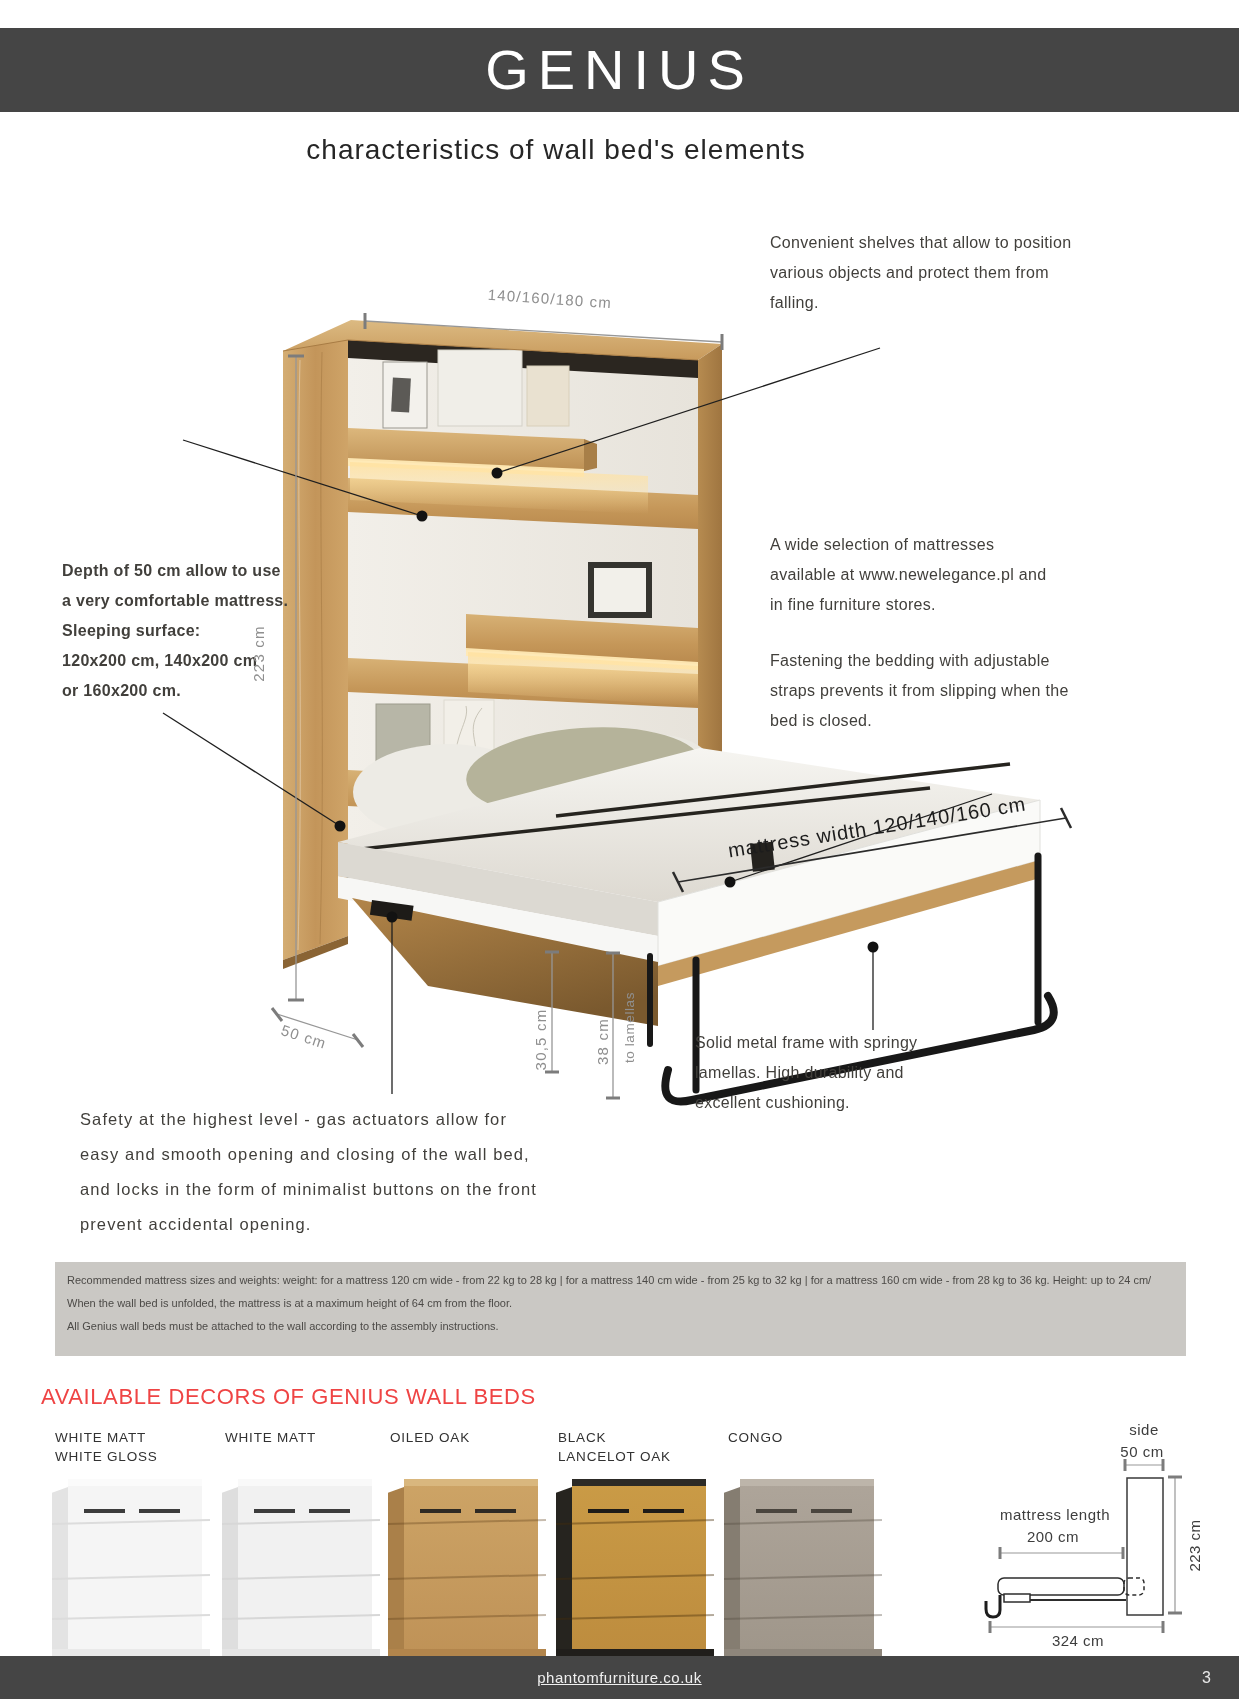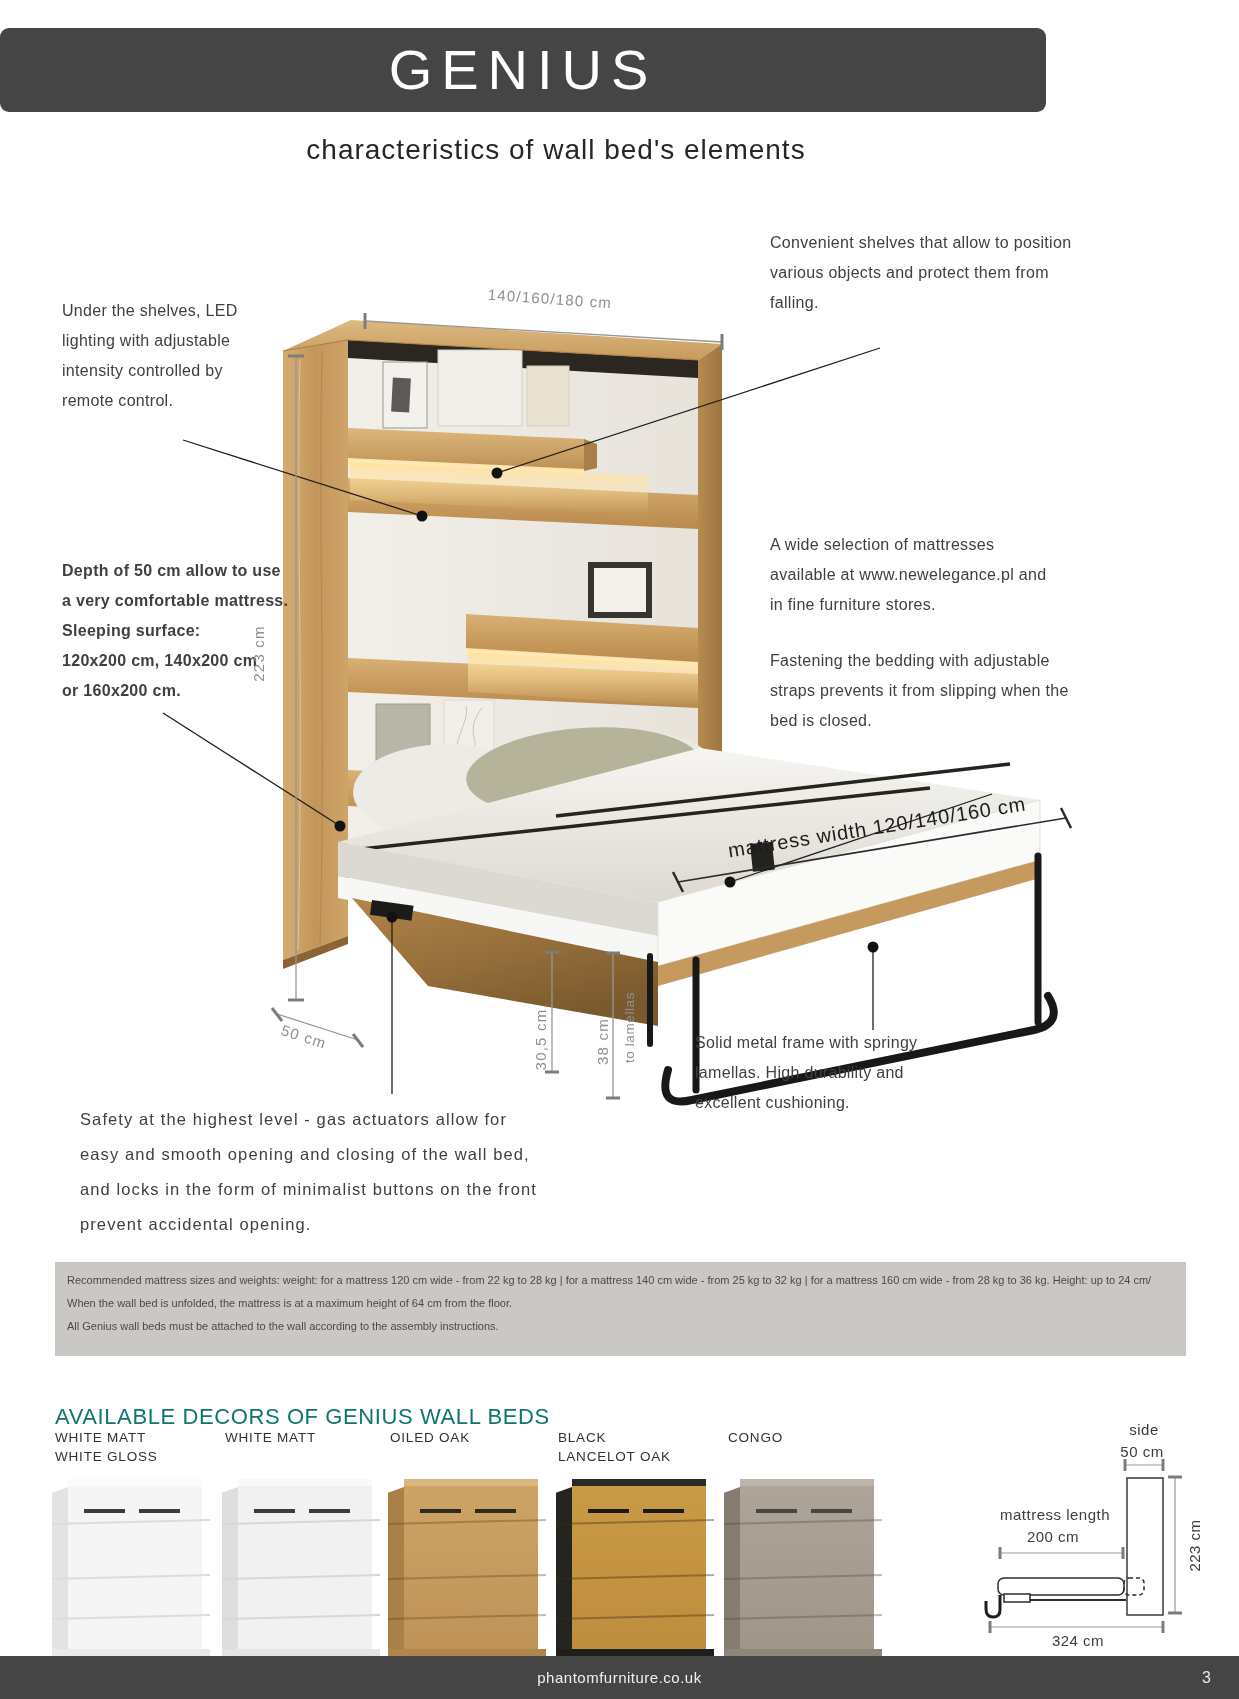--- a/index.html
+++ b/index.html
@@ -1,19 +1,19 @@
 <!DOCTYPE html>
 <html><head>
 <meta charset="utf-8">
 <style>
   html,body{margin:0;padding:0;background:#ffffff;}
   .page{position:relative;width:1239px;height:1699px;margin:0 auto;background:#ffffff;
         overflow:hidden;font-family:"Liberation Sans",sans-serif;}
   
-  .header-bar{position:absolute;left:0;top:28px;width:1046px;height:84px;background:#454545;border-radius:9px;}
+  .header-bar{position:absolute;left:0;top:28px;width:1239px;height:84px;background:#454545;}
   .header-title{width:100%;text-align:center;line-height:84px;font-size:56px;font-weight:300;
         color:#ffffff;letter-spacing:9px;}
   .subtitle{position:absolute;left:0;top:134px;width:1112px;text-align:center;font-size:28px;
         color:#262626;letter-spacing:1px;}
   
   .note{position:absolute;font-size:16px;line-height:30px;color:#413f3b;letter-spacing:0.3px;
         white-space:pre-line;}
   #note-led{left:62px;top:296px;width:230px;}
   #note-depth{left:62px;top:556px;width:250px;font-weight:bold;}
   #note-shelves{left:770px;top:228px;width:330px;}
@@ -29,21 +29,21 @@
   #dim-305{left:495px;top:1031px;width:90px;transform:rotate(-90deg);}
   #dim-38{left:567px;top:1033px;width:70px;transform:rotate(-90deg);}
   #dim-lamellas{left:579px;top:1020px;width:100px;transform:rotate(-90deg);font-size:13.5px;letter-spacing:0.6px;}
   .matt-label{position:absolute;left:672px;top:816px;width:410px;text-align:center;font-size:20px;
         color:#1c1c1c;letter-spacing:0.8px;transform:rotate(-9deg);}
   
   .info-box{position:absolute;left:55px;top:1262px;width:1131px;height:94px;background:#cac8c4;
         box-sizing:border-box;padding:7px 12px;color:#4c4a47;font-size:11px;line-height:23px;}
   .info-box p{margin:0;}
   
-  .decors-title{position:absolute;left:55px;top:1384px;font-size:22px;color:#0f766e;letter-spacing:0.6px;margin-top:20px;}
+  .decors-title{position:absolute;left:41px;top:1384px;font-size:22px;color:#ef4444;letter-spacing:0.6px;}
   .decor-label{position:absolute;top:1428px;font-size:13.5px;line-height:19px;color:#323232;
         letter-spacing:0.8px;white-space:pre-line;}
   .swatch{position:absolute;top:1479px;width:158px;height:177px;}
   .sw-side{position:absolute;left:0;top:8px;bottom:0;width:16px;background:var(--side);
         transform:skewY(-20deg);transform-origin:100% 0;}
   .sw-front{position:absolute;left:16px;right:8px;top:0;bottom:0;background:var(--front);}
   .sw-top{position:absolute;left:16px;right:8px;top:0;height:7px;background:var(--top);}
   .sw-handle{position:absolute;top:30px;height:4px;width:26%;background:var(--handle);}
   .sw-h1{left:20%;} .sw-h2{left:55%;}
   .sw-seam{position:absolute;left:0;right:0;height:2px;background:var(--seam);transform:rotate(-1.5deg);}
@@ -52,21 +52,21 @@
   
   .sidelbl{position:absolute;color:#3d3d3d;font-size:15px;text-align:center;letter-spacing:0.5px;}
   #sd-side{left:1114px;top:1421px;width:60px;}
   #sd-50{left:1112px;top:1443px;width:60px;}
   #sd-mlen{left:975px;top:1506px;width:160px;}
   #sd-200{left:993px;top:1528px;width:120px;}
   #sd-223{left:1154px;top:1537px;width:80px;transform:rotate(-90deg);}
   #sd-241{left:1018px;top:1632px;width:120px;}
   
   .footer-bar{position:absolute;left:0;top:1656px;width:1239px;height:43px;background:#454545;z-index:5;}
-  .footer-url{width:100%;text-align:center;line-height:43px;font-size:15px;color:#f0f0f0;letter-spacing:0.5px;}
+  .footer-url{width:100%;text-align:center;line-height:43px;font-size:15px;color:#f0f0f0;letter-spacing:0.5px;text-decoration:underline;}
   .page-number{position:absolute;right:28px;top:0;line-height:43px;font-size:16px;color:#e8e8e8;}
   svg.art{position:absolute;left:0;top:0;pointer-events:none;}
 </style>
 </head>
 <body>
 
 <div class="page">
 
   <svg class="art" width="1239" height="1699" viewBox="0 0 1239 1699">
     <defs>
@@ -234,24 +234,20 @@
           <line x1="1163" y1="1621" x2="1163" y2="1633"></line>
       </g>
     </g>
   </svg>
 
   <div class="header-bar">
     <div class="header-title">GENIUS</div>
   </div>
   <div class="subtitle">characteristics of wall bed's elements</div>
 
-  <div class="note" id="note-led">Under the shelves, LED
-lighting with adjustable
-intensity controlled by
-remote control.</div>
   <div class="note" id="note-depth">Depth of 50 cm allow to use
 a very comfortable mattress.
 Sleeping surface:
 120x200 cm, 140x200 cm
 or 160x200 cm.</div>
   <div class="note" id="note-shelves">Convenient shelves that allow to position
 various objects and protect them from
 falling.</div>
   <div class="note" id="note-mattresses">A wide selection of mattresses
 available at www.newelegance.pl and

